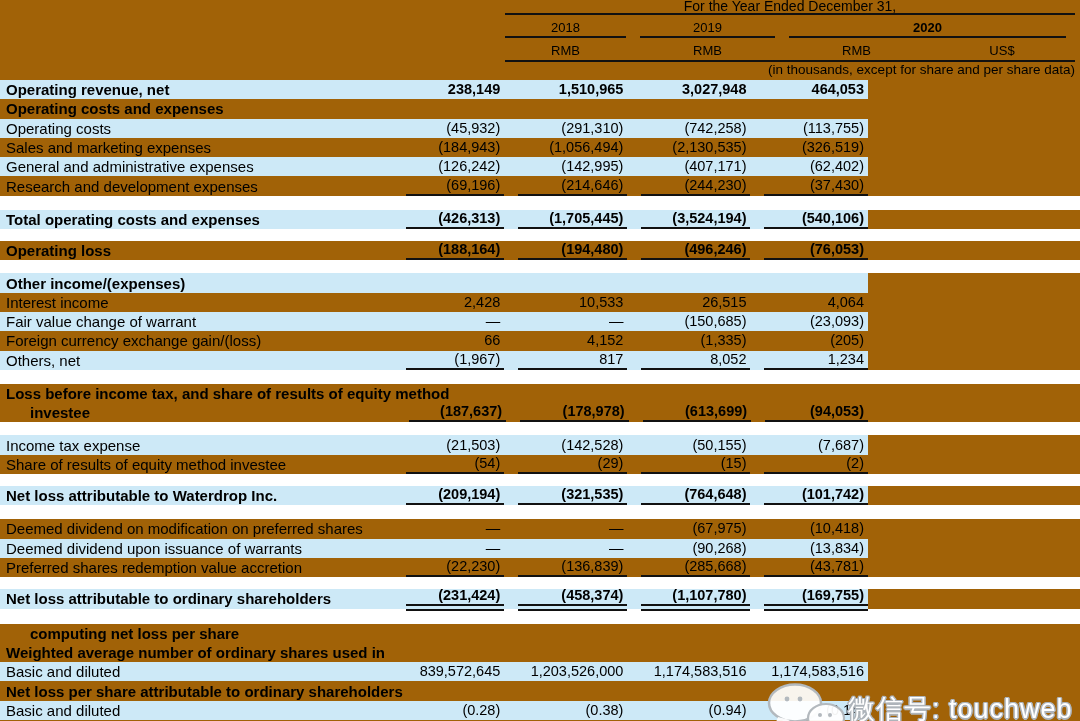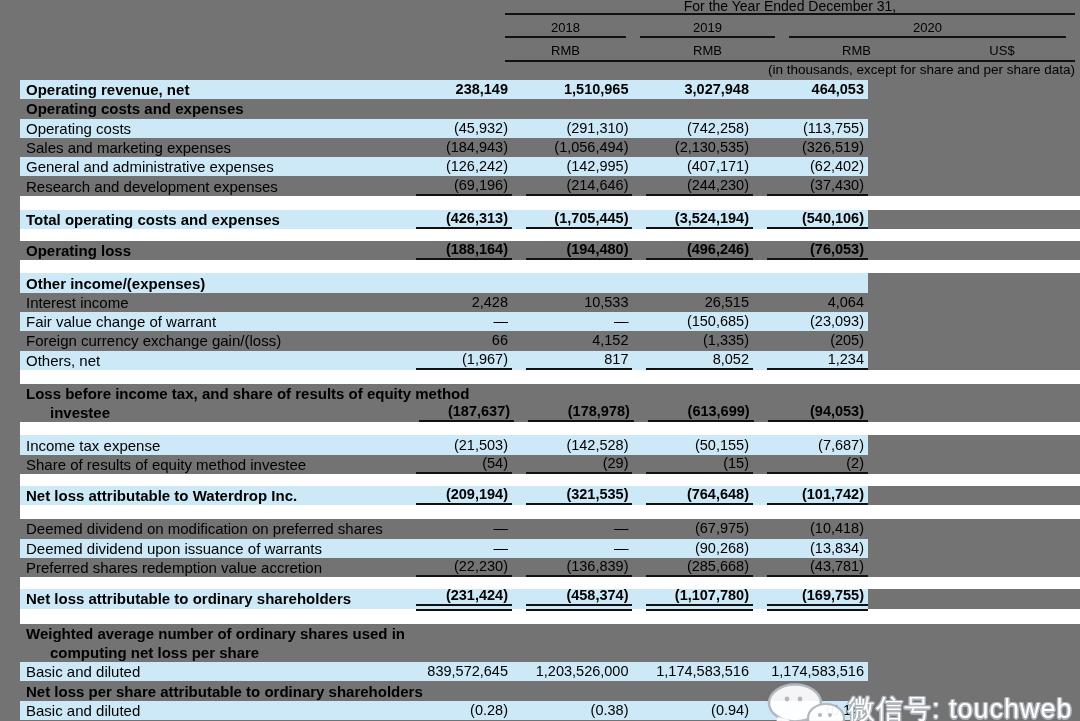--- a/index.html
+++ b/index.html
@@ -1,39 +1,39 @@
 <!DOCTYPE html>
 <html><head>
 <meta charset="utf-8">
 <style>
   * { box-sizing: border-box; margin: 0; padding: 0; }
   html,body { width:1080px; height:721px; background:#ffffff; overflow:hidden; }
   body { font-family:"Liberation Sans", sans-serif; color:#000; position:relative; }
 
-  .sheet { position:relative; width:1080px; height:721px; background:#737373; }
+  .sheet { position:relative; width:1080px; height:721px; background:#a16207; }
 
   
   .hdr { margin-left:505px; width:570px; }
   .hdr-title { height:15px; line-height:13px; font-size:14px; text-align:center;
                border-bottom:2px solid #111; overflow:hidden; white-space:nowrap; }
   .hdr-years { display:flex; height:27px; align-items:center; font-size:13px; }
   .hy { text-align:center; border-bottom:2px solid #111; line-height:17px; }
   .hy.y1 { width:121px; }
   .hy.y2 { width:135px; margin-left:14px; }
-  .hy.y3 { width:277px; margin-left:14px; }
+  .hy.y3 { width:277px; margin-left:14px;font-weight:bold; }
   .hdr-cur { display:flex; height:18px; font-size:13px; }
   .hc { text-align:center; line-height:18px; }
   .hc.c1 { width:121px; }
   .hc.c2,.hc.c3 { width:135px; margin-left:14px; }
   .hc.c4 { width:128px; margin-left:14px; }
   .hdr-rule { height:2px; background:#111; }
   .hdr-note { height:18px; line-height:16px; font-size:13.5px; text-align:right; white-space:nowrap; }
 
   
-  .tbody { width:868px;padding-left:20px; }
+  .tbody { width:868px; }
   .row { display:flex; height:19.3px; align-items:center; }
   .row.shaded { background:#cde9f7; }
   .spacer { width:1080px; background:#fff; }
   .lab { width:505px; padding-left:6px; font-size:15px; white-space:nowrap; overflow:visible; }
   .lab.b { font-weight:bold; }
   .lab.ind { padding-left:30px; }
   .cell { text-align:right; padding-right:4px; font-size:14.5px; line-height:17px; }
   .cell.c1 { width:121px; }
   .cell.c2,.cell.c3 { width:135px; margin-left:14px; }
   .cell.c4 { width:128px; margin-left:14px; }
@@ -216,24 +216,24 @@
       <div class="spacer" style="height: 12px;"></div>
       <div class="row shaded">
         <div class="lab b">Net loss attributable to ordinary shareholders</div>
         <div class="cell c1 b u2">(231,424)</div>
         <div class="cell c2 b u2">(458,374)</div>
         <div class="cell c3 b u2">(1,107,780)</div>
         <div class="cell c4 b u2">(169,755)</div>
       </div>
       <div class="spacer" style="height: 15px;"></div>
       <div class="row">
+        <div class="lab b ind">computing net loss per share</div>
+      </div>
+      <div class="row">
         <div class="lab b">Weighted average number of ordinary shares used in</div>
-      </div>
-      <div class="row">
-        <div class="lab b ind">computing net loss per share</div>
       </div>
       <div class="row shaded">
         <div class="lab">Basic and diluted</div>
         <div class="cell c1">839,572,645</div>
         <div class="cell c2">1,203,526,000</div>
         <div class="cell c3">1,174,583,516</div>
         <div class="cell c4">1,174,583,516</div>
       </div>
       <div class="row">
         <div class="lab b">Net loss per share attributable to ordinary shareholders</div>

